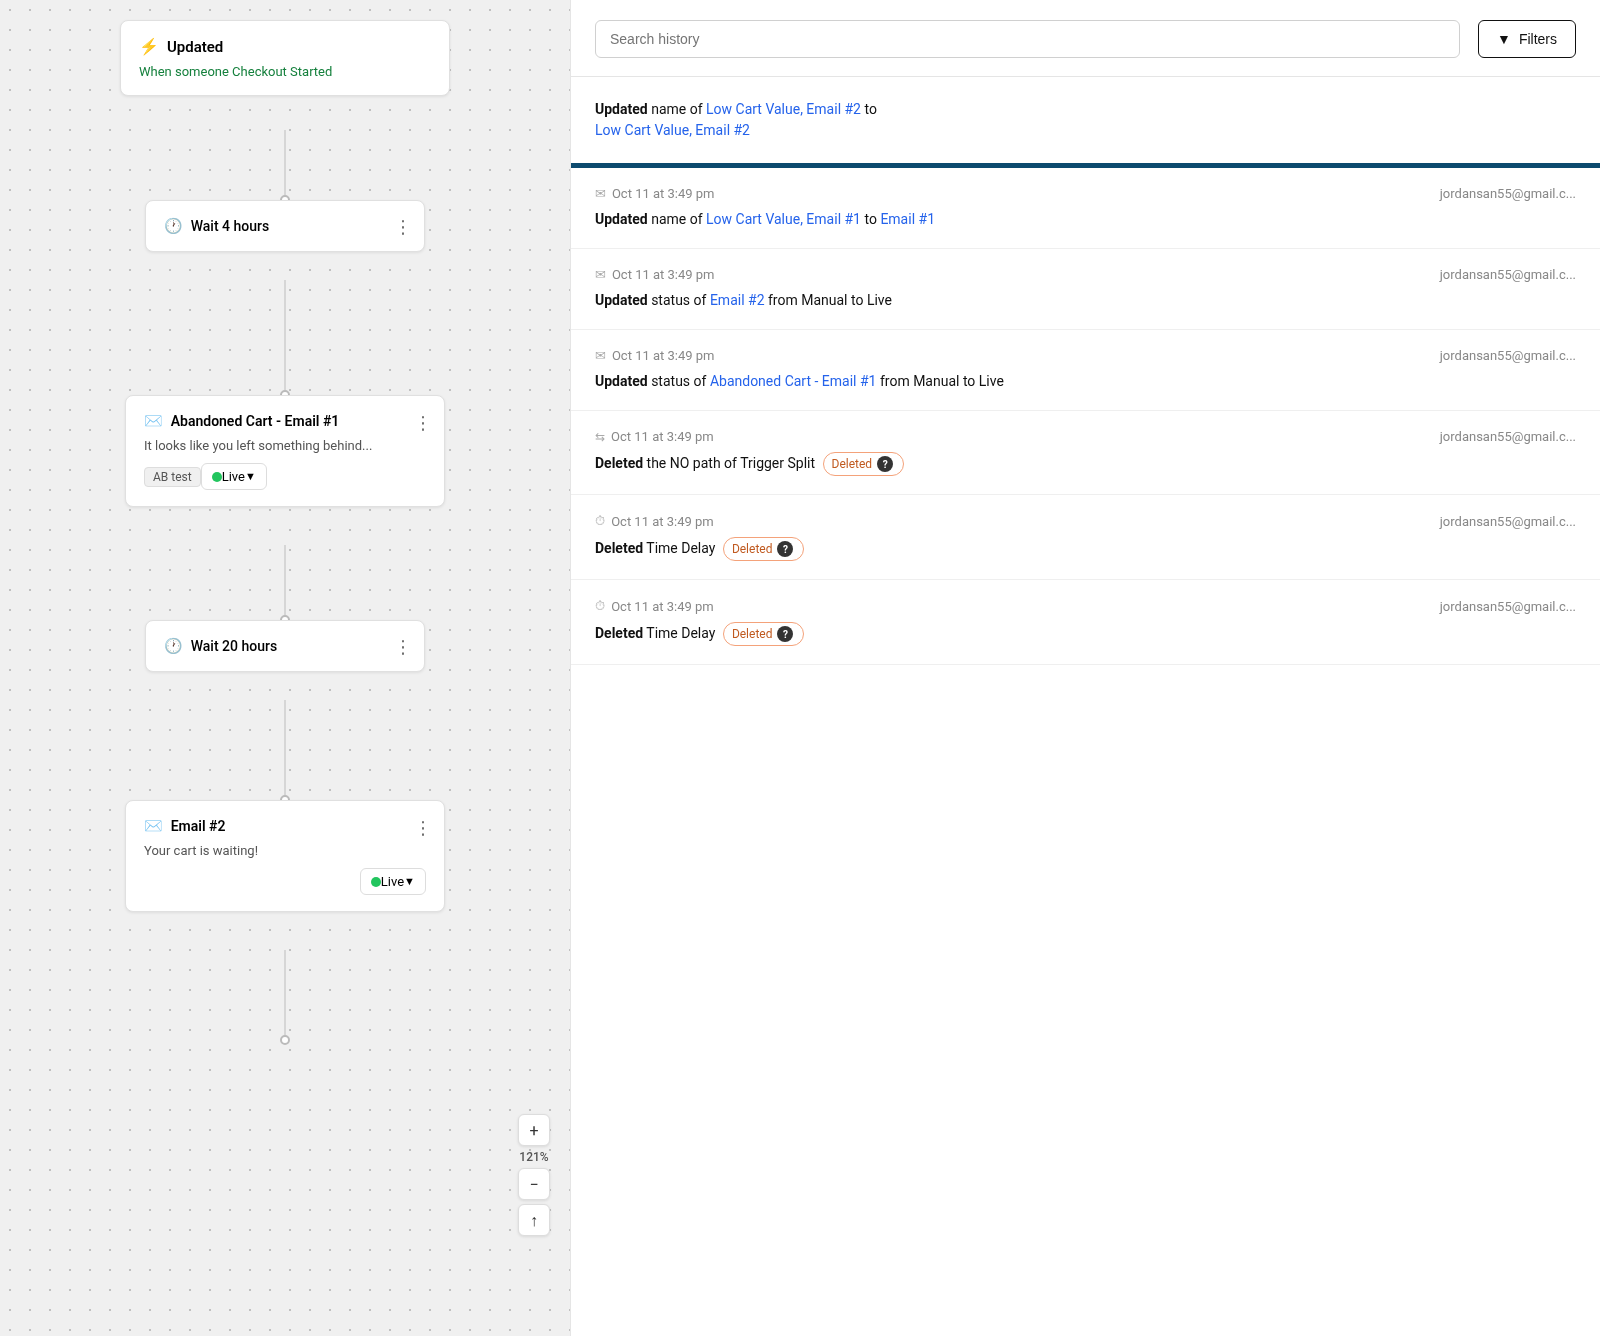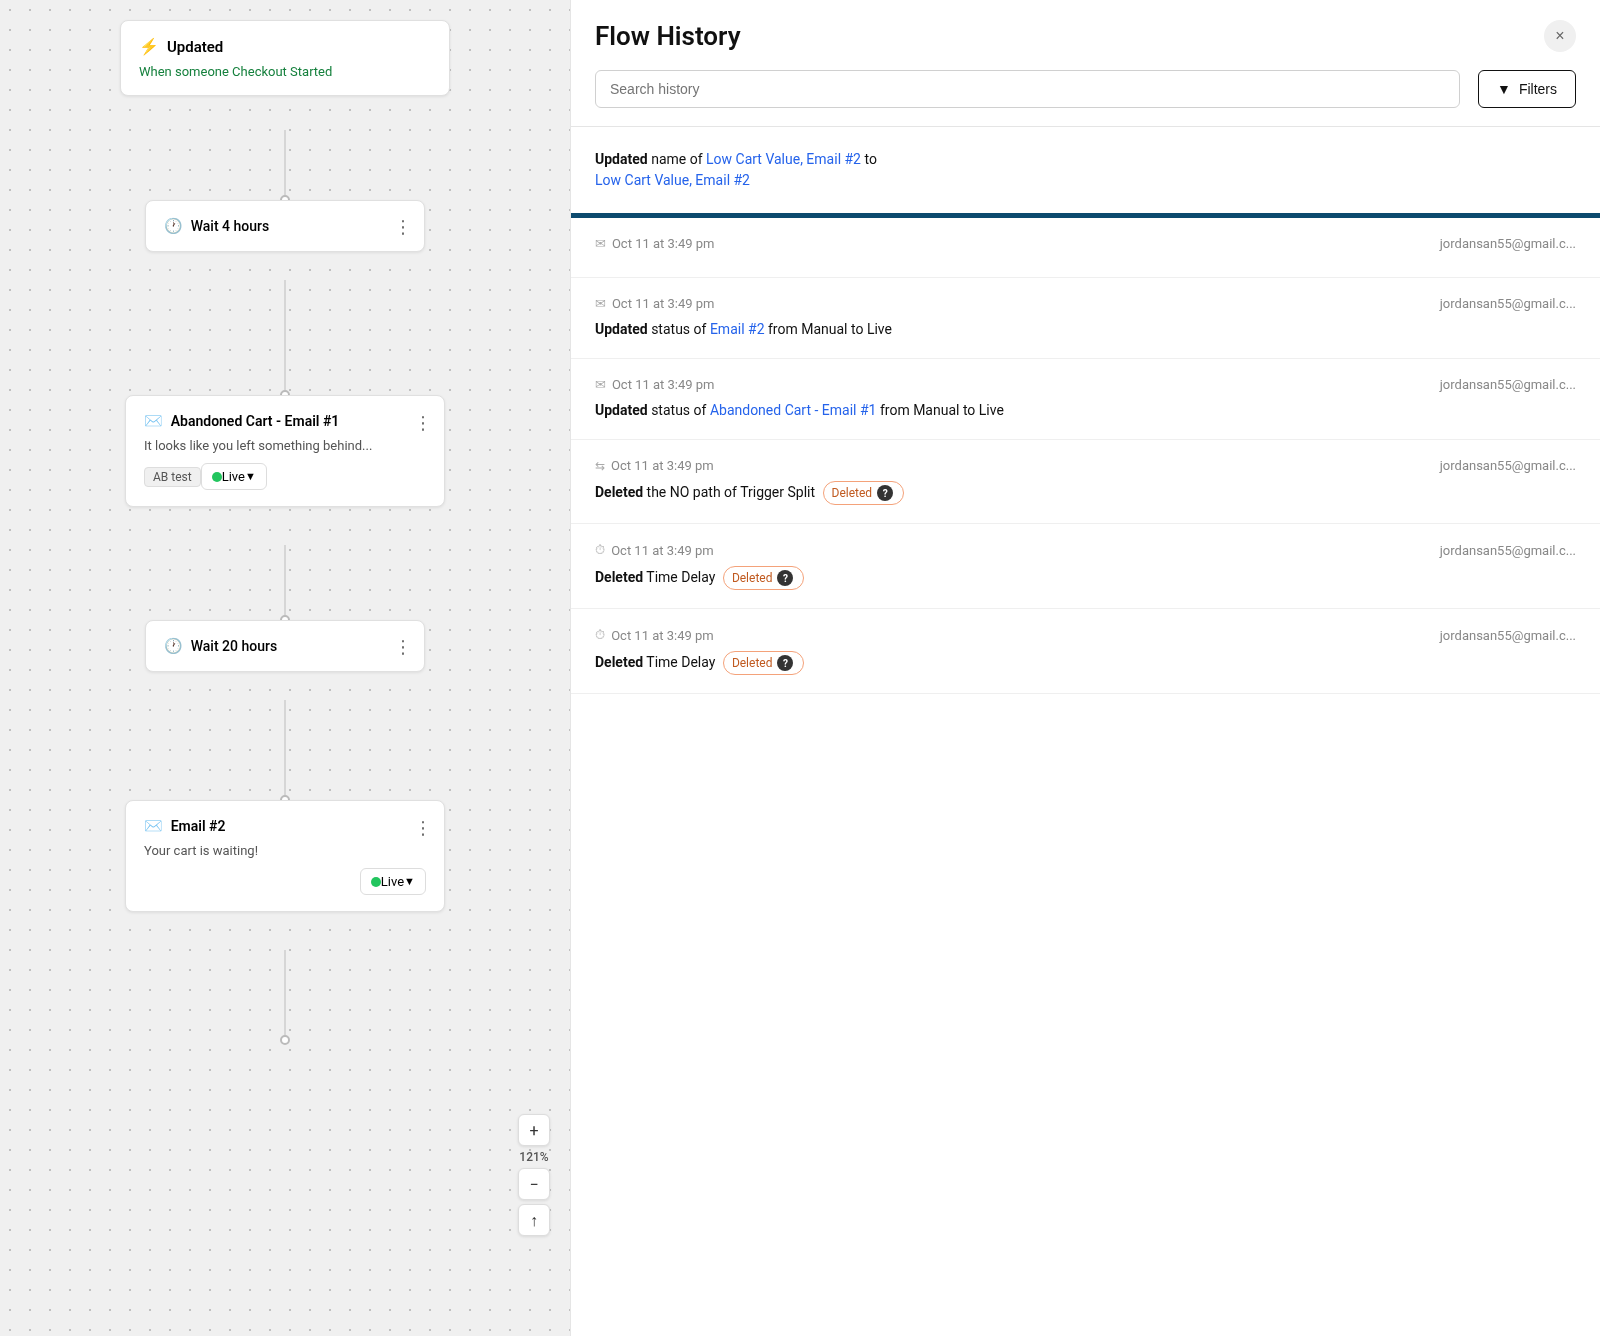--- a/index.html
+++ b/index.html
@@ -442,24 +442,20 @@
     <div class="zoom-label">121%</div>
     <div class="zoom-btn">−</div>
     <div class="zoom-btn">↑</div>
   </div>
 
 </div>
 
 <div class="flow-history-panel">
 
   <div class="panel-header">
-    <div class="panel-title-row">
-      <h2 class="panel-title">Flow History</h2>
-      <button class="close-btn">×</button>
-    </div>
     <div class="search-filter-row">
       <div class="search-input-wrap">
         <input class="search-input" type="text" placeholder="Search history" style="">
       </div>
       <button class="filter-btn">
         <span style="font-size:14px;">▼</span>
         <span>Filters</span>
       </button>
     </div>
   </div>
@@ -474,20 +470,23 @@
     </div>
 
     <div class="history-item">
       <div class="history-meta">
         <div class="history-meta-left">
           <span class="icon-mail">✉</span>
           <span>Oct 11 at 3:49 pm</span>
         </div>
         <span>jordansan55@gmail.c...</span>
       </div>
+      <div class="history-content">
+        <span class="bold">Updated</span> name of <span class="link">Low Cart Value, Email #1</span> to <span class="link">Email #1</span>
+      </div>
     </div>
 
     <div class="history-item">
       <div class="history-meta">
         <div class="history-meta-left">
           <span class="icon-mail">✉</span>
           <span>Oct 11 at 3:49 pm</span>
         </div>
         <span>jordansan55@gmail.c...</span>
       </div>

